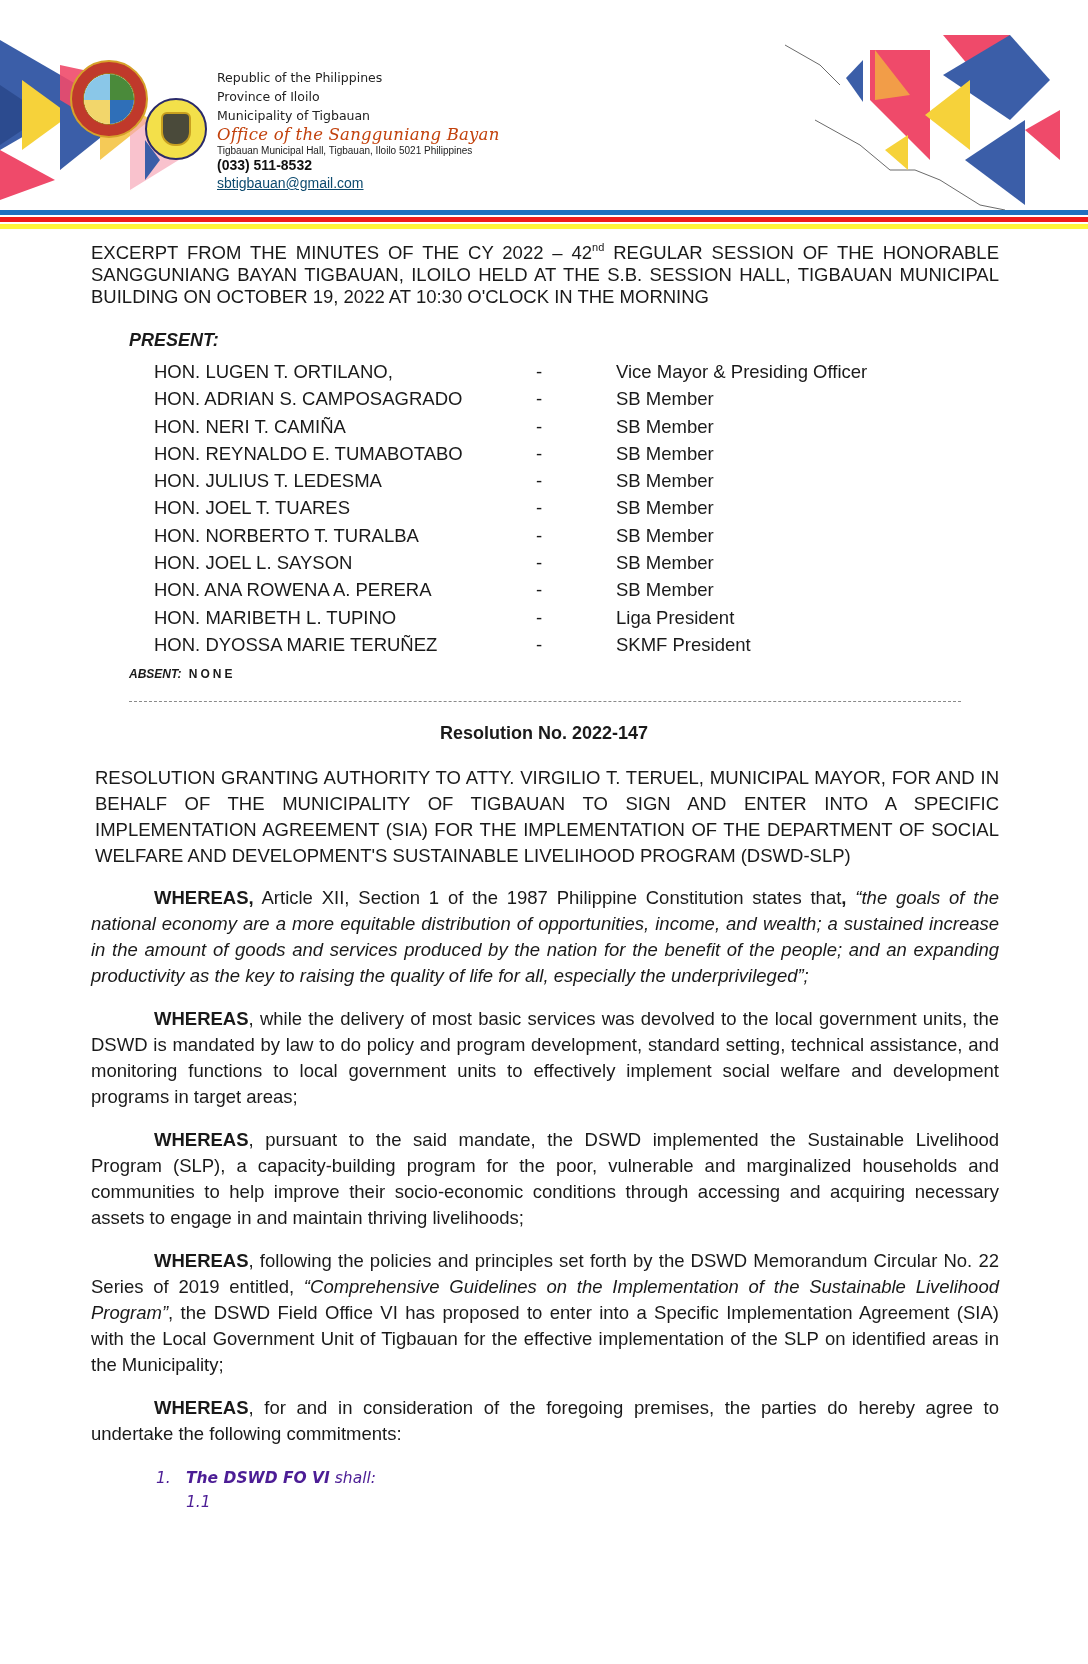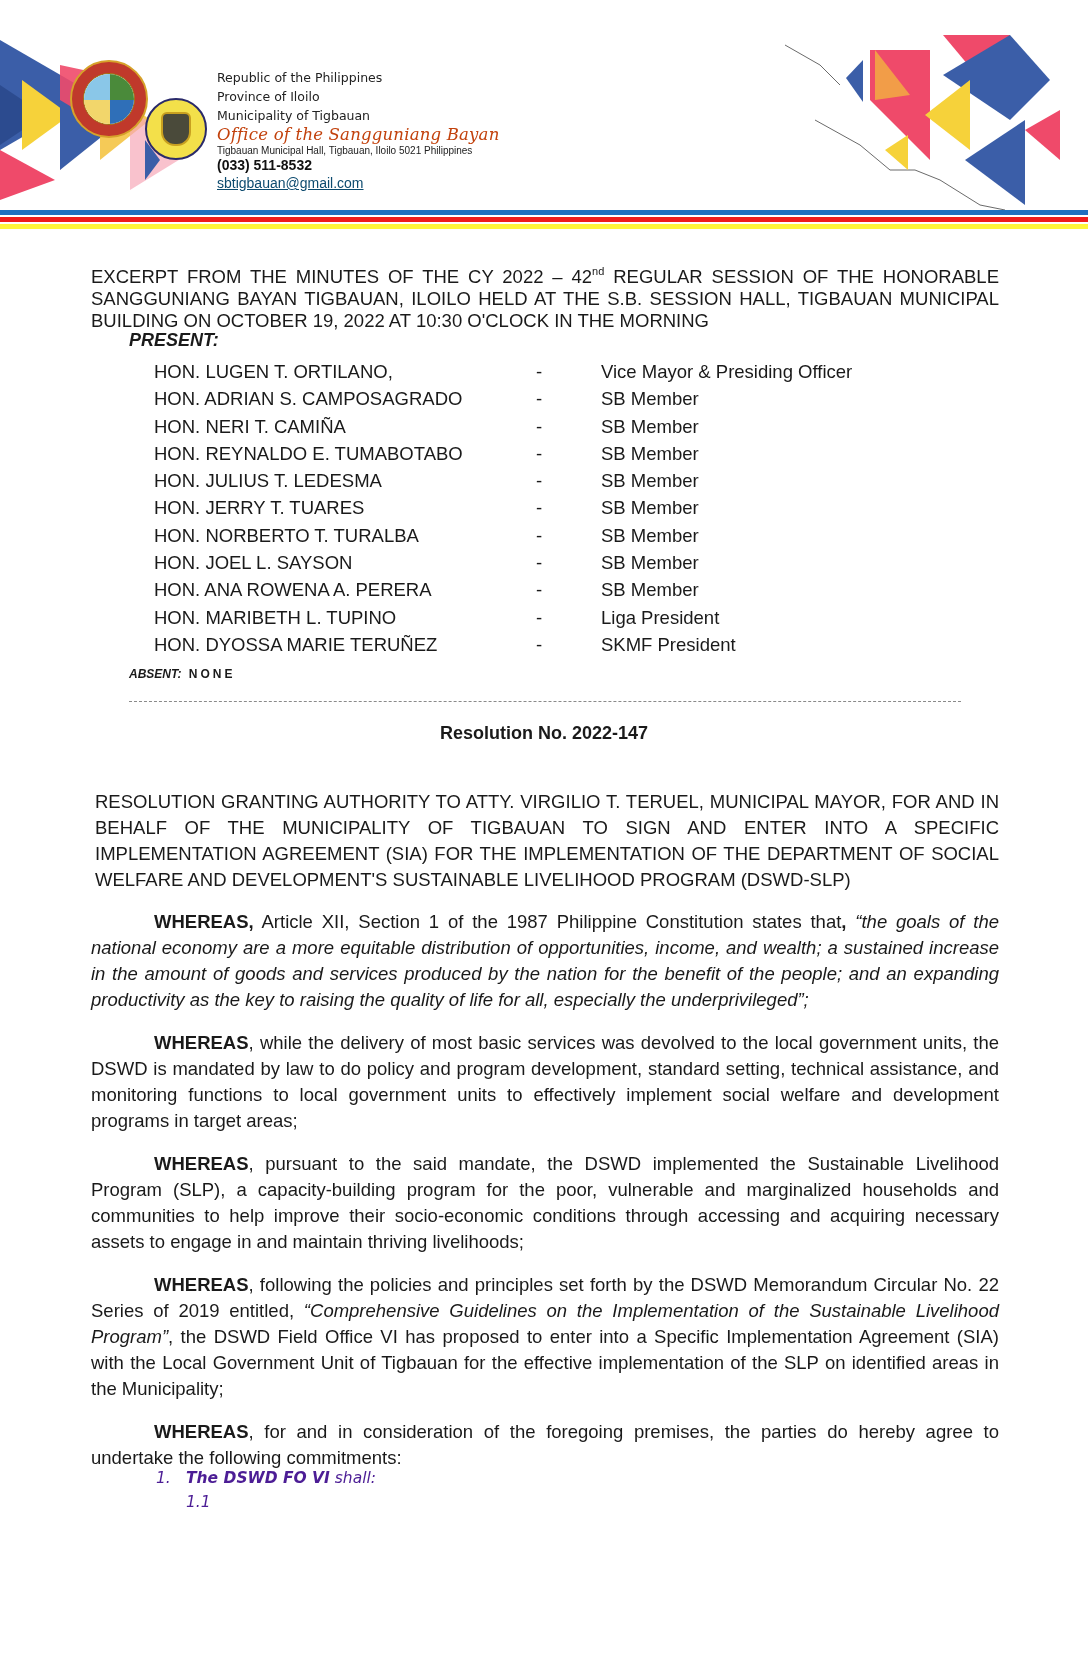--- a/index.html
+++ b/index.html
@@ -26,30 +26,30 @@
     .lh-office { font-family: "DejaVu Serif", serif; font-style: italic; font-size: 16.5px; line-height: 20px; color: #c2410c; letter-spacing: 0.2px; }
     .lh-address { font-family: "Liberation Sans", sans-serif; font-size: 10px; line-height: 11px; color: #222; }
     .lh-phone { font-family: "Liberation Sans", sans-serif; font-weight: bold; font-size: 14px; line-height: 18px; color: #111; }
     .lh-email { font-family: "Liberation Sans", sans-serif; font-size: 14px; line-height: 18px; color: #0c4a6e; text-decoration: underline; }
 
     .stripe { position: absolute; left: 0; width: 1088px; }
     .stripe-blue { top: 210px; height: 5px; background: #1f6fbf; }
     .stripe-red { top: 217px; height: 5px; background: #ee1c1c; }
     .stripe-yellow { top: 224px; height: 5px; background: #fff53a; }
 
-    .doc { position: absolute; left: 91px; width: 908px; font-family: "Liberation Sans", sans-serif; color: #1a1a1a; margin-top: 24px; }
+    .doc { position: absolute; left: 91px; width: 908px; font-family: "Liberation Sans", sans-serif; color: #1a1a1a; }
     .excerpt { top: 242px; font-size: 18.5px; line-height: 22px; text-align: justify; text-align-last: left; }
     .excerpt sup { font-size: 11px; vertical-align: 8px; line-height: 0; }
 
     .present-label { position: absolute; left: 129px; top: 330px; font-size: 18px; font-weight: bold; font-style: italic; }
     .attendance { position: absolute; left: 154px; top: 359px; width: 760px; }
     .att-row { position: relative; height: 27.3px; font-size: 18.5px; line-height: 26px; }
     .att-name { position: absolute; left: 0; top: 0; }
     .att-dash { position: absolute; left: 382px; top: 0; }
-    .att-role { position: absolute; left: 447px; top: 0; }
+    .att-role { position: absolute; left: 462px; top: 0; }
 
     .absent { position: absolute; left: 129px; top: 667px; font-size: 12px; }
     .absent .lbl { font-weight: bold; font-style: italic; }
     .absent .val { font-weight: bold; letter-spacing: 3px; margin-left: 4px; }
 
     .dash-divider { position: absolute; left: 129px; top: 701px; width: 832px; border-top: 1.5px dashed #8a8a8a; }
     .reso-no { position: absolute; left: 0; width: 1088px; top: 723px; text-align: center; font-size: 18px; font-weight: bold; }
 
     .reso-title { top: 765px; font-size: 18.5px; line-height: 26px; text-align: justify; text-align-last: left; padding-left: 4px; }
 
@@ -150,21 +150,21 @@
       <span class="att-name">HON. REYNALDO E. TUMABOTABO</span>
       <span class="att-dash">-</span>
       <span class="att-role">SB Member</span>
     </div>
     <div class="att-row">
       <span class="att-name">HON. JULIUS T. LEDESMA</span>
       <span class="att-dash">-</span>
       <span class="att-role">SB Member</span>
     </div>
     <div class="att-row">
-      <span class="att-name">HON. JERRY T. TUARES</span>
+      <span class="att-name">HON. JOEL T. TUARES</span>
       <span class="att-dash">-</span>
       <span class="att-role">SB Member</span>
     </div>
     <div class="att-row">
       <span class="att-name">HON. NORBERTO T. TURALBA</span>
       <span class="att-dash">-</span>
       <span class="att-role">SB Member</span>
     </div>
     <div class="att-row">
       <span class="att-name">HON. JOEL L. SAYSON</span>

